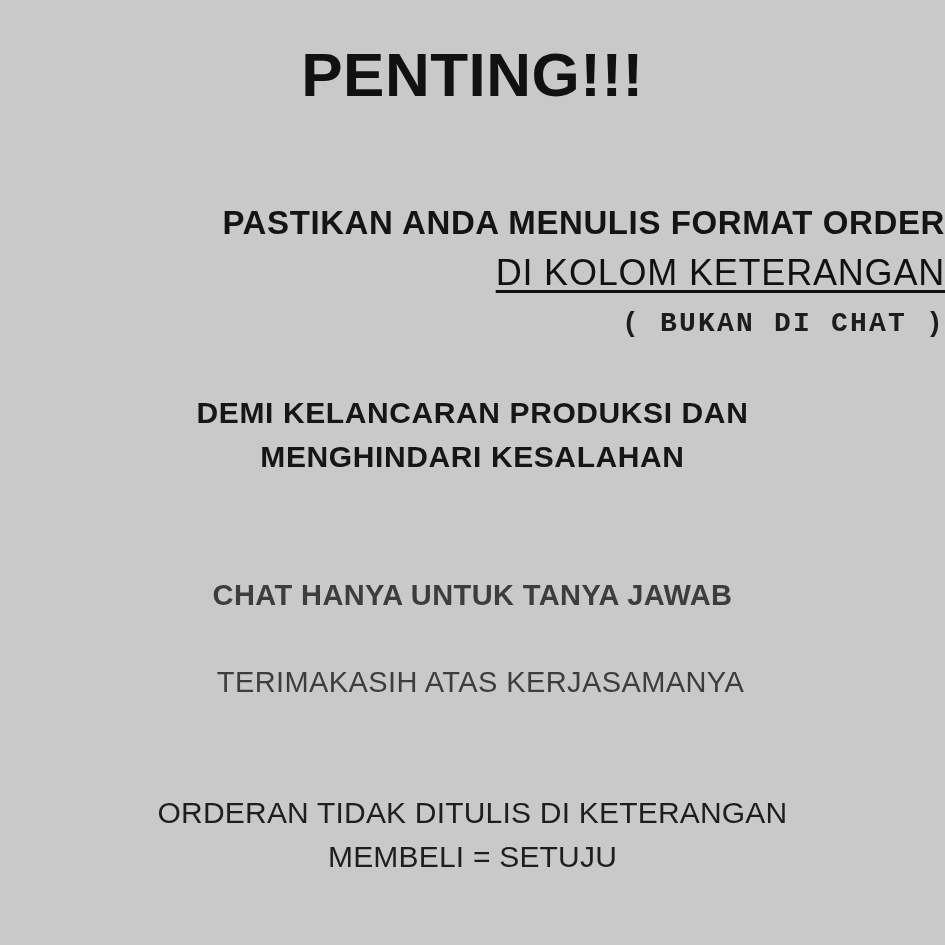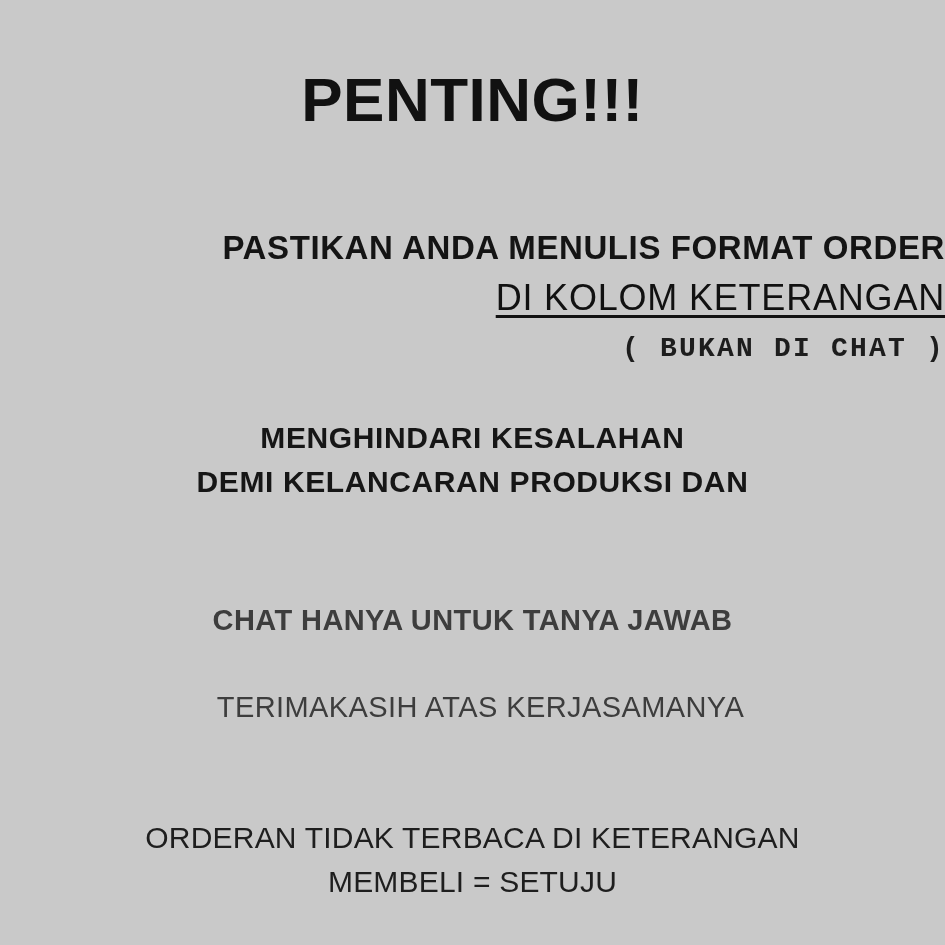--- a/index.html
+++ b/index.html
@@ -21,21 +21,21 @@
     display: flex;
     flex-direction: column;
     align-items: center;
     background: #c9c9c9;
     position: relative;
   }
   .headline {
     font-size: 62px;
     font-weight: bold;
     letter-spacing: 0.5px;
-    margin-top: 64px;
+    margin-top: 39px;
     text-align: left;
     color: #111;
   }
   .block-instruction {
     margin-top: 92px;
     text-align: right;
     width: 100%;
   }
   .line-strong {
     font-size: 33px;
@@ -119,30 +119,30 @@
 
   <div class="headline">PENTING!!!</div>
 
   <div class="block-instruction">
     <div class="line-strong">PASTIKAN ANDA MENULIS FORMAT ORDER</div>
     <div class="line-emph">DI KOLOM KETERANGAN</div>
     <div class="line-paren">( BUKAN DI CHAT )</div>
   </div>
 
   <div class="block-reason">
+    <div class="reason-line">DEMI KELANCARAN PRODUKSI DAN</div>
     <div class="reason-line">MENGHINDARI KESALAHAN</div>
-    <div class="reason-line">DEMI KELANCARAN PRODUKSI DAN</div>
   </div>
 
   <div class="block-note">
     <div class="note-line">CHAT HANYA UNTUK TANYA JAWAB</div>
   </div>
 
   <div class="block-thanks">
     <div class="thanks-line">TERIMAKASIH ATAS KERJASAMANYA</div>
   </div>
 
   <div class="block-warning">
-    <div class="warning-line">ORDERAN TIDAK TERBACA DI KETERANGAN</div>
+    <div class="warning-line">ORDERAN TIDAK DITULIS DI KETERANGAN</div>
     <div class="warning-line">MEMBELI = SETUJU</div>
   </div>
 
 </div>
 
 </body></html>

